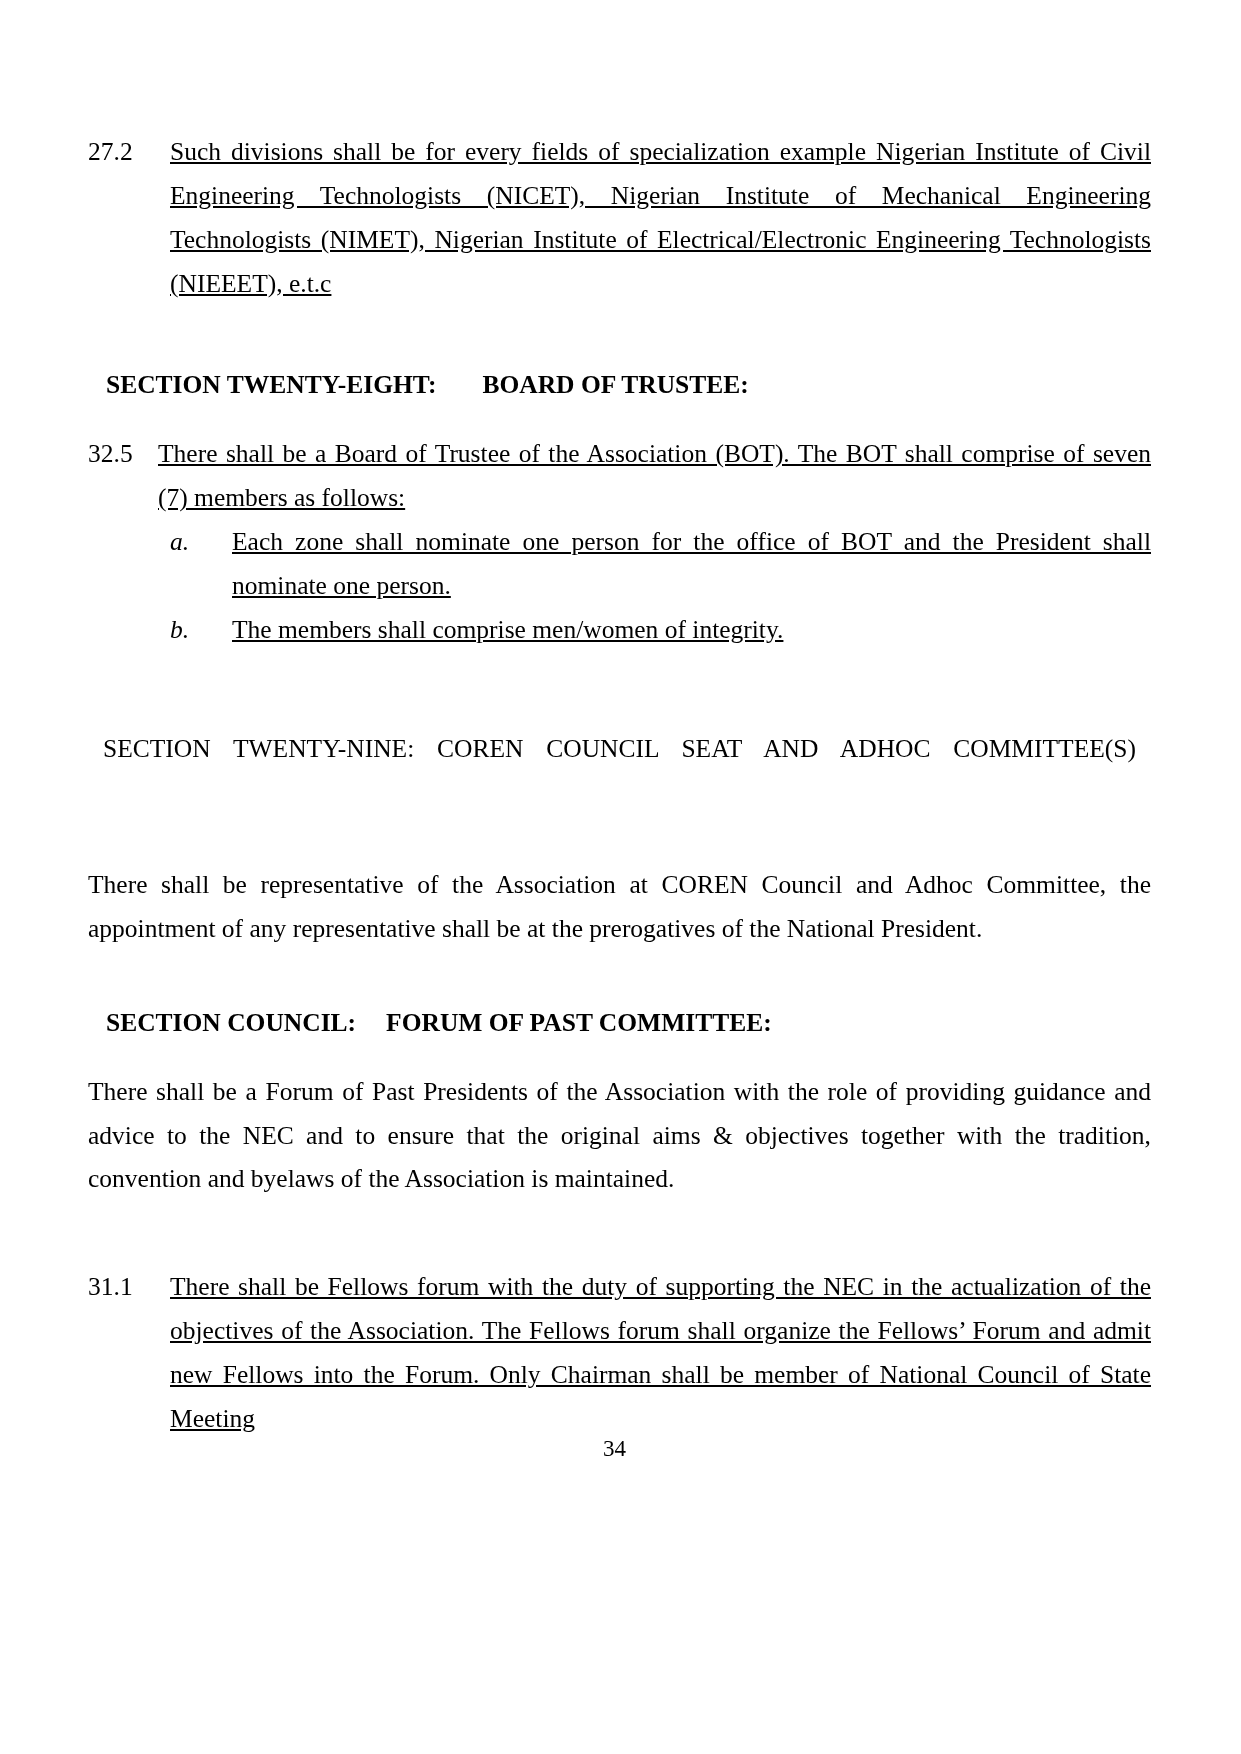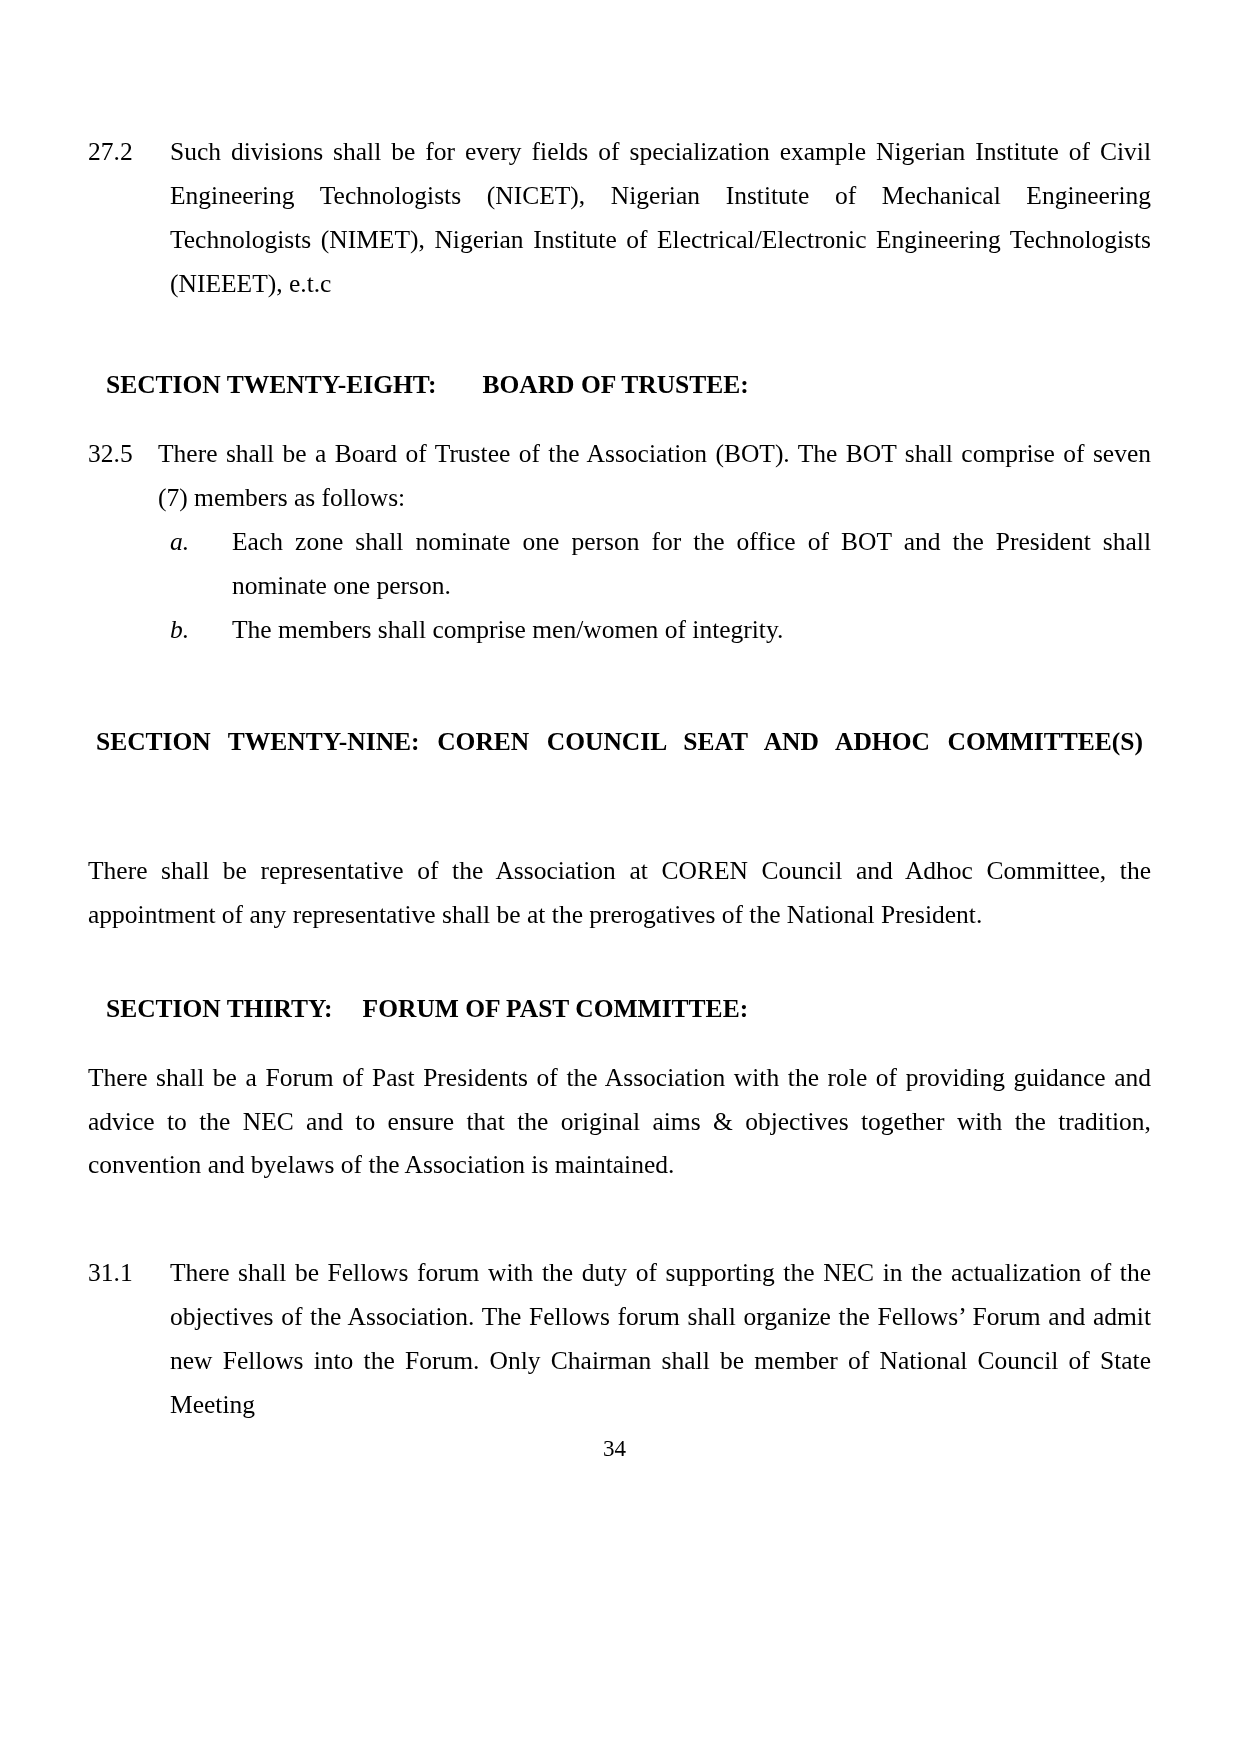--- a/index.html
+++ b/index.html
@@ -34,38 +34,39 @@
   }
   .hang .num {
     flex: 0 0 auto;
     white-space: nowrap;
   }
   .hang .num.w1 { width: 82px; }
   .hang .num.w2 { width: 70px; }
   .hang .num.w3 { width: 62px; }
   .hang .body {
     flex: 1 1 auto;
+    text-decoration: underline;
   }
   .sub {
     padding-left: 82px;
   }
   .ital {
     font-style: italic;
   }
   .heading {
     font-size: 25.5px;
     font-weight: bold;
     line-height: 1.6;
     margin: 18px;
   }
   .heading-justify {
     font-size: 25.5px;
-    font-weight: bold;
+    font-weight: normal;
     line-height: 1.72;
-    margin: 8px;
+    margin: 15px;
     text-align: justify;
     text-justify: inter-word;
   }
   .heading-justify::after {
     content: "";
     display: inline-block;
     width: 100%;
   }
   .tabgap {
     display: inline-block;
@@ -126,21 +127,21 @@
 
   <div class="heading-justify">SECTION TWENTY-NINE: COREN COUNCIL SEAT AND ADHOC COMMITTEE(S)</div>
 
   <div class="sp-l"></div>
 
   <div class="para">There shall be representative of the Association at COREN Council and Adhoc Committee, the appointment of any representative shall be at the prerogatives   of the National President.</div>
 
   <div class="sp-l"></div>
 
   <div class="heading">
-    <span>SECTION THIRTY:</span><span class="tabgap-sm"></span><span>FORUM OF PAST COMMITTEE:</span>
+    <span>SECTION COUNCIL:</span><span class="tabgap-sm"></span><span>FORUM OF PAST COMMITTEE:</span>
   </div>
 
   <div class="sp-xs"></div>
 
   <div class="para">There shall be a Forum of Past Presidents of the Association with the role of providing guidance and advice to the NEC and to ensure that the original aims &amp; objectives together with the tradition, convention and byelaws of the Association is maintained.</div>
 
   <div class="sp-xl"></div>
   <div class="sp-s"></div>
 
 

